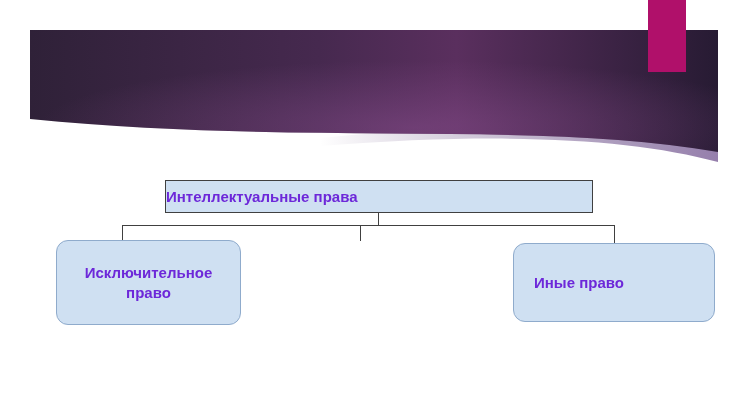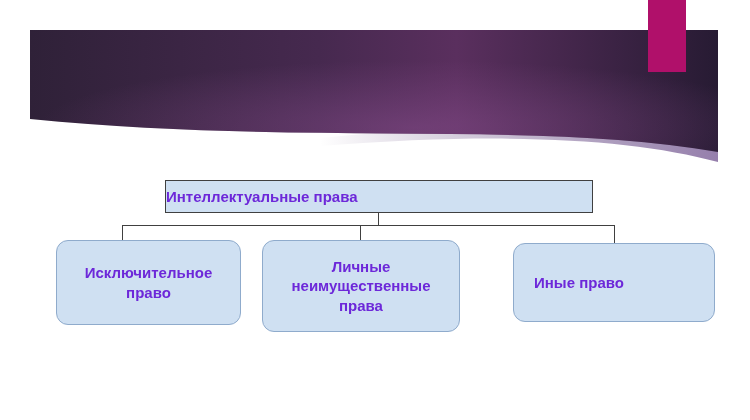--- a/index.html
+++ b/index.html
@@ -106,20 +106,17 @@
   <div class="connector conn-drop-2"></div>
   <div class="connector conn-drop-3"></div>
 
   <div class="box box-root">
     <span>Интеллектуальные права</span>
   </div>
 
   <div class="box box-child box-child-1">
     <span>Исключительное право</span>
   </div>
-  <div class="box box-child box-child-2">
-    <span>Личные неимущественные права</span>
-  </div>
   <div class="box box-child box-child-3">
     <span>Иные право</span>
   </div>
 
 </div>
 
 </body></html>

